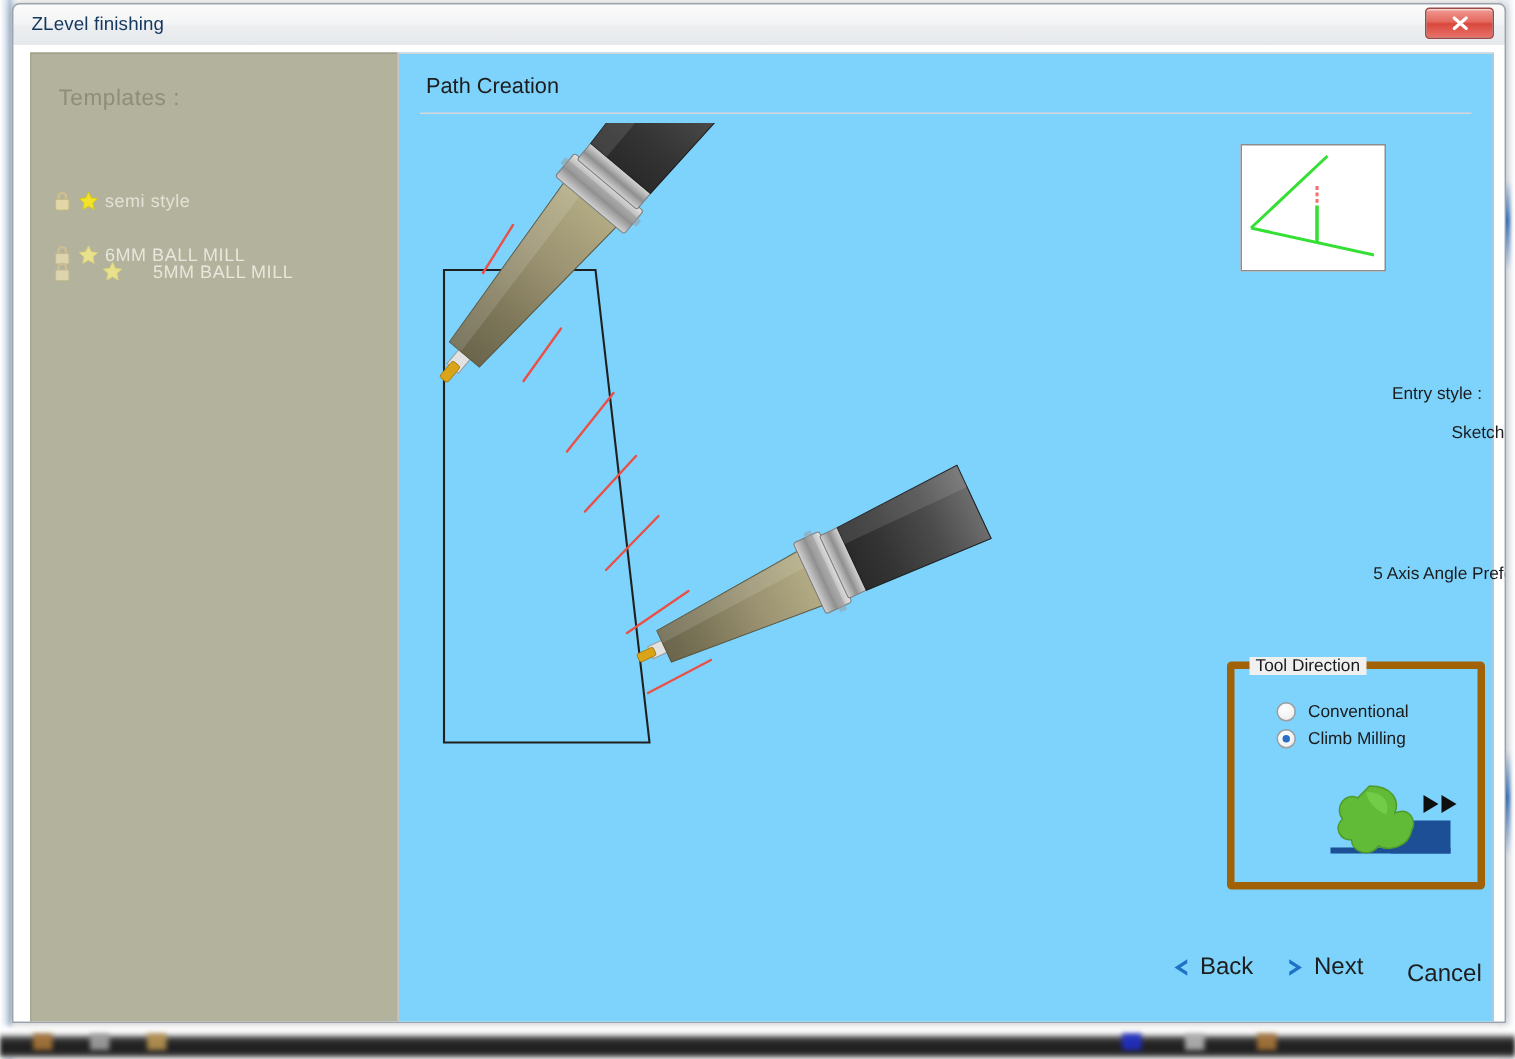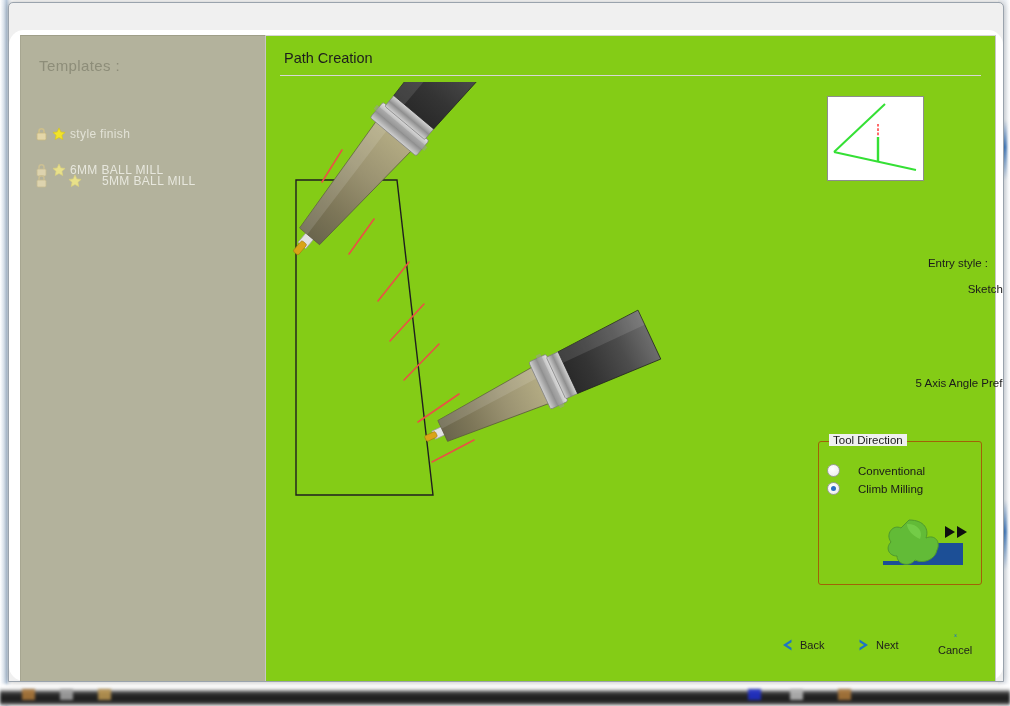--- a/index.html
+++ b/index.html
@@ -101,21 +101,20 @@
     cursor: pointer;
   }
   #close-button svg { display: block; }
 
   
   #winbody {
     position: absolute;
     left: 0; right: 0;
     top: 27px; bottom: 0;
     background: #ffffff;
-    border-radius: 15px;
   }
 
   
   #sidebar {
     position: absolute;
     left: 11px;
     top: 5px;
     width: 244px;
     height: 646px;
     background: #b3b29c;
@@ -164,21 +163,21 @@
   #tpl-6mm   { top: 125px; }
   #tpl-5mm   { top: 136px; gap: 20px; }
 
   
   #panel {
     position: absolute;
     left: 256px;
     top: 5px;
     width: 729px;
     height: 659px;
-    background: #84cc16;
+    background: #7dd3fc;
     border: 1px solid #c6c6c6;
     border-top: 1px solid #d5d5d5;
   }
   #panel-title {
     position: absolute;
     left: 18px;
     top: 14px;
     font-size: 14.5px;
     color: #1d1d1d;
   }
@@ -225,39 +224,39 @@
   #row-sketch-label { left: 772px; top: 247px; transform: translateX(-100%); }
   #row-axis-label { left: 778px; top: 341px; transform: translateX(-100%); }
 
   
   #tool-direction-group {
     position: absolute;
     left: 552px;
     top: 405px;
     width: 162px;
     height: 142px;
-    border: 1px solid #a16207;
+    border: 5px solid #a16207;
     border-radius: 3px;
     background: transparent;
   }
   #tool-direction-legend {
     position: absolute;
     left: 10px;
     top: -8px;
     padding: 0 4px;
     background: #f0f0f0;
     font-size: 11.5px;
     color: #1a1a1a;
   }
   .radio-row {
     position: absolute;
-    left: 8px;
+    left: 28px;
     display: flex;
     align-items: center;
-    gap: 18px;
+    gap: 8px;
     cursor: pointer;
   }
   #radio-conventional { top: 22px; }
   #radio-climb { top: 40px; }
   .radio-label { font-size: 11.5px; color: #1a1a1a; white-space: nowrap; }
   .radio-dot {
     width: 13px;
     height: 13px;
     border-radius: 50%;
     box-sizing: border-box;
@@ -284,21 +283,21 @@
 
   
   .nav-button {
     position: absolute;
     height: 22px;
     display: flex;
     align-items: center;
     gap: 7px;
     cursor: pointer;
   }
-  .nav-label { font-size: 11px; color: #1d1d1d; }
+  .nav-label { font-size: 16px; color: #1d1d1d; }
   #btn-back { left: 516px; top: 598px; }
   #btn-next { left: 592px; top: 598px; text-align: right; }
   #btn-cancel { left: 672px; top: 598px; flex-direction: column; }
 </style>
 </head>
 <body>
 
 <div id="desktop">
   <div class="bg-edge-left"></div>
   <div class="bg-edge-right"></div>
@@ -308,36 +307,44 @@
   <div class="taskbar-ico" style="left:22px;background:#b07a3a;"></div>
   <div class="taskbar-ico" style="left:60px;background:#a8a8a8;"></div>
   <div class="taskbar-ico" style="left:98px;background:#c09a52;"></div>
   <div class="taskbar-ico" style="left:748px;background:#1f2fd0;"></div>
   <div class="taskbar-ico" style="left:790px;background:#bdbdbd;"></div>
   <div class="taskbar-ico" style="left:838px;background:#b07a3a;"></div>
 </div>
 
 <div id="window">
 
+  <div id="titlebar">
+    <div id="title-text">ZLevel finishing</div>
+    <div id="close-button">
+      <svg width="13" height="11" viewBox="0 0 13 11">
+        <path d="M2.5 2 L10.5 9 M10.5 2 L2.5 9" stroke="#ffffff" stroke-width="2.1" stroke-linecap="round" fill="none"></path>
+      </svg>
+    </div>
+  </div>
 
   <div id="winbody">
 
     <div id="sidebar">
       <div id="templates-label">Templates :</div>
 
 
       <div id="tpl-semi" class="tpl-item tpl-fav">
         <svg width="13" height="14" viewBox="0 0 13 14">
           <path d="M4 6 V4.2 A2.4 2.4 0 0 1 9 4.2 V6" stroke="#cfc08a" stroke-width="1.5" fill="none"></path>
           <rect x="2" y="6" width="9" height="7" rx="1.2" fill="#e3d6a8" stroke="#c8b981" stroke-width=".8"></rect>
         </svg>
         <svg width="14" height="14" viewBox="0 0 14 14">
           <path d="M7 .9 L8.85 4.9 L13.1 5.4 L9.95 8.35 L10.8 12.6 L7 10.5 L3.2 12.6 L4.05 8.35 L.9 5.4 L5.15 4.9 Z" fill="#f2e32a" stroke="#d6c712" stroke-width=".6"></path>
         </svg>
-        <span class="tpl-label">style finish</span>
+        <span class="tpl-label">semi style</span>
       </div>
 
 
       <div id="tpl-6mm" class="tpl-item tpl-hist">
         <svg width="13" height="14" viewBox="0 0 13 14">
           <path d="M4 6 V4.2 A2.4 2.4 0 0 1 9 4.2 V6" stroke="#ccc093" stroke-width="1.5" fill="none"></path>
           <rect x="2" y="6" width="9" height="7" rx="1.2" fill="#ddd3ae" stroke="#c6bb90" stroke-width=".8"></rect>
         </svg>
         <svg width="14" height="14" viewBox="0 0 14 14">
           <path d="M7 .9 L8.85 4.9 L13.1 5.4 L9.95 8.35 L10.8 12.6 L7 10.5 L3.2 12.6 L4.05 8.35 L.9 5.4 L5.15 4.9 Z" fill="#e8e08a" stroke="#dbd27a" stroke-width=".6"></path>

